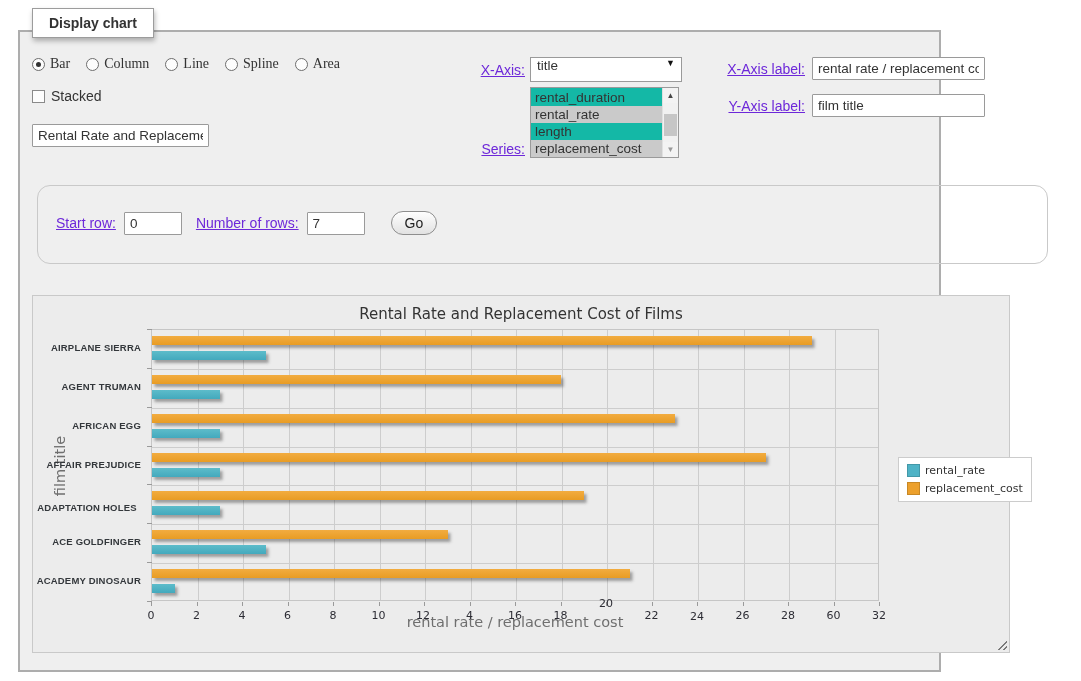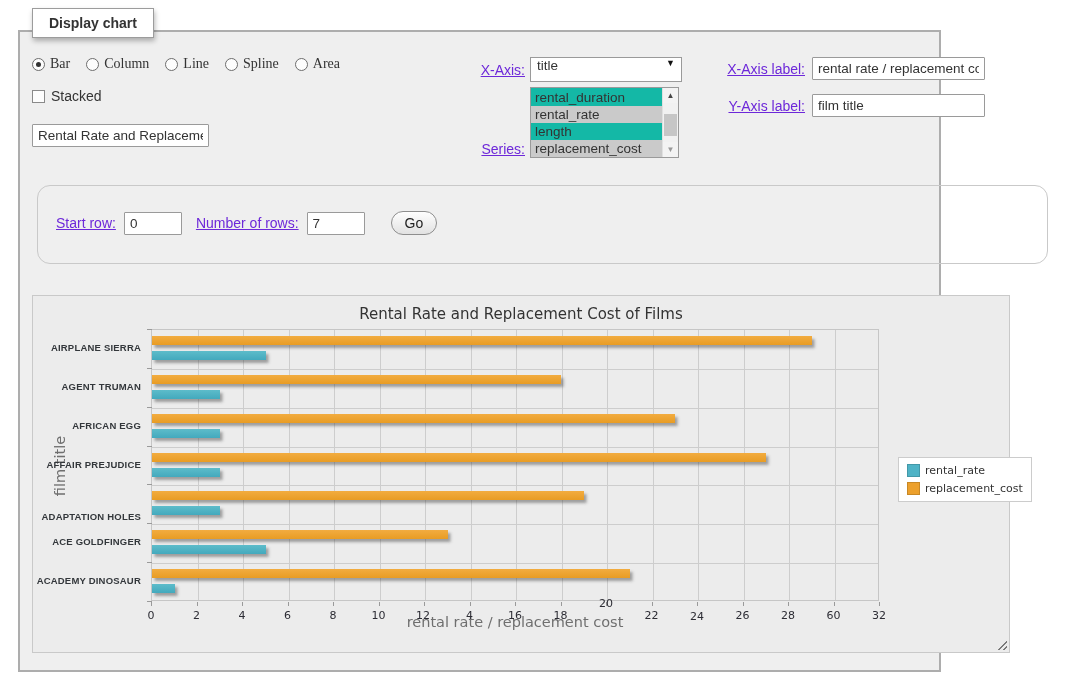--- a/index.html
+++ b/index.html
@@ -256,21 +256,21 @@
       </div>
     <div class="resize-handle"></div>
   <div class="cat-label" style="left: 0px; width: 108px; top: 46px;">AIRPLANE SIERRA</div>
       <div class="ytickmark" style="left: 114px; top: 33px;"></div>
       <div class="cat-label" style="left: 0px; width: 108px; top: 84.8571px;">AGENT TRUMAN</div>
       <div class="ytickmark" style="left: 114px; top: 71.8571px;"></div>
       <div class="cat-label" style="left: 0px; width: 108px; top: 123.714px;">AFRICAN EGG</div>
       <div class="ytickmark" style="left: 114px; top: 110.714px;"></div>
       <div class="cat-label" style="left: 0px; width: 108px; top: 162.571px;">AFFAIR PREJUDICE</div>
       <div class="ytickmark" style="left: 114px; top: 149.571px;"></div>
-      <div class="cat-label" style="left: 0px; width: 108px; top: 215px;">ADAPTATION HOLES</div>
+      <div class="cat-label" style="left: 0px; width: 108px; top: 206px; text-align: center;">ADAPTATION HOLES</div>
       <div class="ytickmark" style="left: 114px; top: 188.429px;"></div>
       <div class="cat-label" style="left: 0px; width: 108px; top: 240.286px;">ACE GOLDFINGER</div>
       <div class="ytickmark" style="left: 114px; top: 227.286px;"></div>
       <div class="cat-label" style="left: 0px; width: 108px; top: 279.143px;">ACADEMY DINOSAUR</div>
       <div class="ytickmark" style="left: 114px; top: 266.143px;"></div>
       <div class="ytickmark" style="left: 114px; top: 305px;"></div>
       <div class="xtick" style="left: 118px; top: 306px;"></div>
       <div class="xtick-label" style="left: 98px; top: 313px;">0</div>
       <div class="xtick" style="left: 163.5px; top: 306px;"></div>
       <div class="xtick-label" style="left: 143.5px; top: 313px;">2</div>

